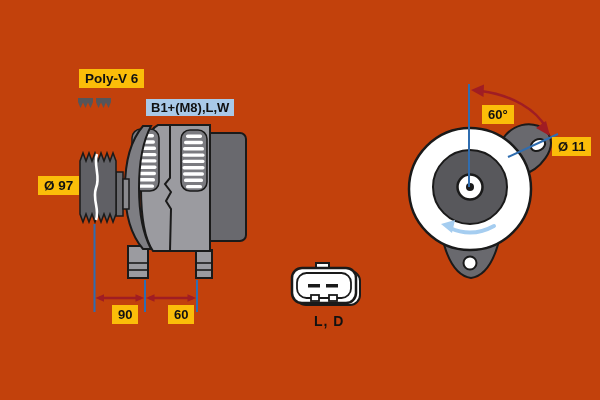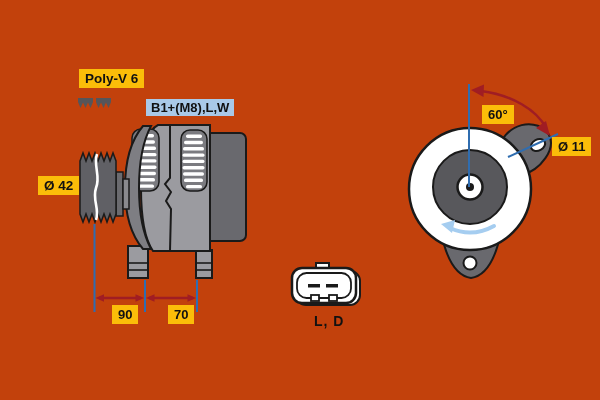--- a/index.html
+++ b/index.html
@@ -163,25 +163,25 @@
       <path d="M481,91 C512,95 537,110 546,128" class="dim-red" stroke-width="3"></path>
       <polygon points="471,90 484,84.5 483.5,97" class="red-fill"></polygon>
       <polygon points="550,136 546,121 536,128" class="red-fill"></polygon>
     </g>
   </svg>
 
   <div class="tag tag-yellow" style="left:79px;top:69px;font-size:13.5px;">Poly-V 6</div>
 
   <div class="tag tag-blue" style="left:146px;top:99px;padding:1px 5px;">B1+(M8),L,W</div>
 
-  <div class="tag tag-yellow" style="left:38px;top:176px;font-size:13.5px;">Ø 42</div>
+  <div class="tag tag-yellow" style="left:38px;top:176px;font-size:13.5px;">Ø 97</div>
 
   <div class="tag tag-yellow" style="left:112px;top:305px;">90</div>
 
-  <div class="tag tag-yellow" style="left:168px;top:305px;">70</div>
+  <div class="tag tag-yellow" style="left:168px;top:305px;">60</div>
 
   <div class="tag tag-yellow" style="left:482px;top:61px;margin-top:44px;">60°</div>
 
   <div class="tag tag-yellow" style="left:552px;top:137px;text-align:center;">Ø 11</div>
 
 
   <div class="tag tag-plain" style="left:306px;top:306px;">L, D</div>
 </div>
 
 </body></html>

